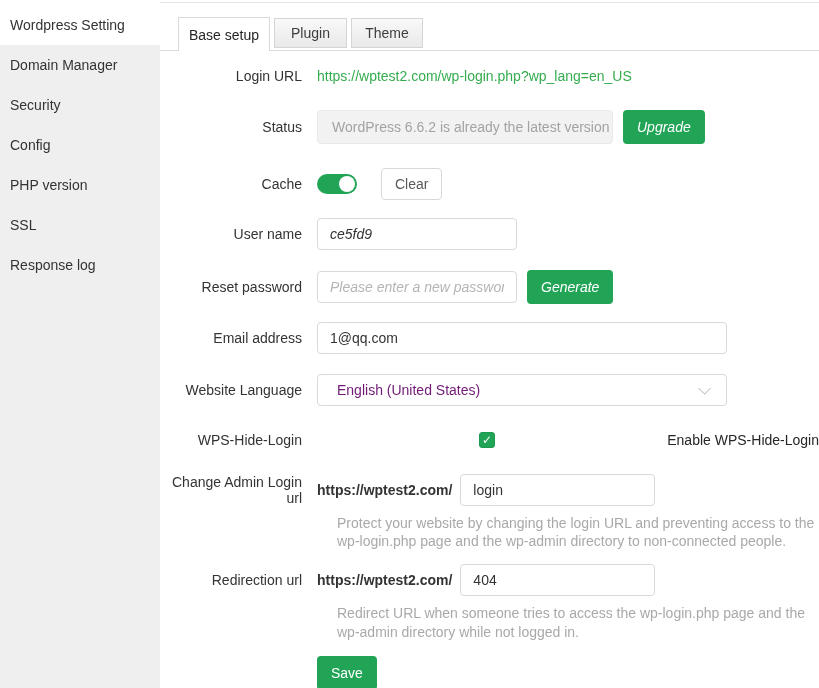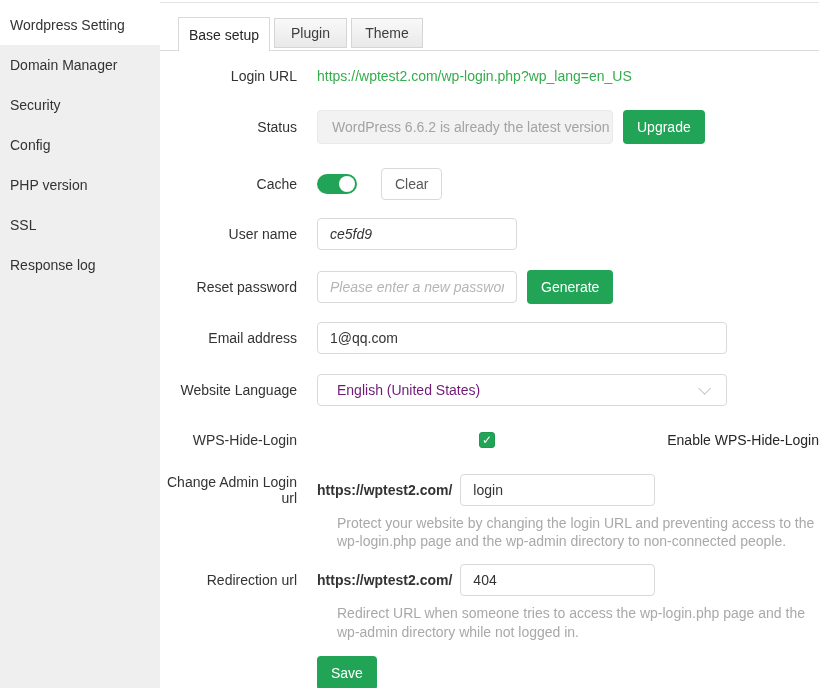--- a/index.html
+++ b/index.html
@@ -21,33 +21,33 @@
     border-bottom:1px solid #dcdcdc; }
   .tab { display:flex; align-items:center; justify-content:center; cursor:pointer;
     border:1px solid #d5d5d5; color:#3d3d3d;
     background:linear-gradient(#f9f9f9,#e9e9e9); height:30px; margin-bottom:2px; margin-right:4px; }
   .tab.t-plugin { width:73px; } .tab.t-theme { width:72px; }
   .tab.active { width:92px; height:34px; margin-bottom:-1px; background:#fff;
     border:1px solid #d9d9d9; border-bottom:none; color:#262626; position:relative; z-index:2; }
 
   
   .form-row { display:flex; align-items:center; }
-  .f-label { width:157px; padding-right:20px; text-align:right; flex-shrink:0; color:#333; }
+  .f-label { width:157px; padding-right:15px; text-align:right; flex-shrink:0; color:#333; }
   .green-link { color:#35ad4e; text-decoration:none; cursor:pointer; }
   .txt-input { height:32px; border:1px solid #d9d9d9; border-radius:4px; padding:0 12px;
     font-family:inherit; font-size:14px; color:#333; background:#fff; outline:none; }
   .txt-input::placeholder { color:#b5b5b5; }
   .disabled-input { width:296px; height:34px; line-height:32px; padding:0 14px;
     background:#f2f2f2; border:1px solid #e9e9e9; border-radius:4px; color:#a3a3a3;
     white-space:nowrap; overflow:hidden; }
   .btn-green { height:34px; padding:0 14px; background:#22a457; color:#fff; border:none;
     border-radius:4px; font-family:inherit; font-size:14px; cursor:pointer; }
   .btn-plain { height:32px; padding:0 13px; background:#fff; color:#595959;
     border:1px solid #d9d9d9; border-radius:4px; font-family:inherit; font-size:14px; cursor:pointer; }
-  .gap10 { margin-left:10px; }
+  .gap10 { margin-left:10px;font-style:italic; }
 
   
   .toggle { width:40px; height:20px; border-radius:10px; background:#22a457; position:relative; cursor:pointer; }
   .toggle .knob { position:absolute; top:2px; right:2px; width:16px; height:16px; border-radius:50%; background:#fff; }
 
   
   .checkbox { width:16px; height:16px; border-radius:3px; background:#22a457; border:1px solid #1d9a50;
     display:flex; align-items:center; justify-content:center; color:#fff; font-size:12px; cursor:pointer; }
   .cb-label { margin-left:10px; color:#262626; }
 

